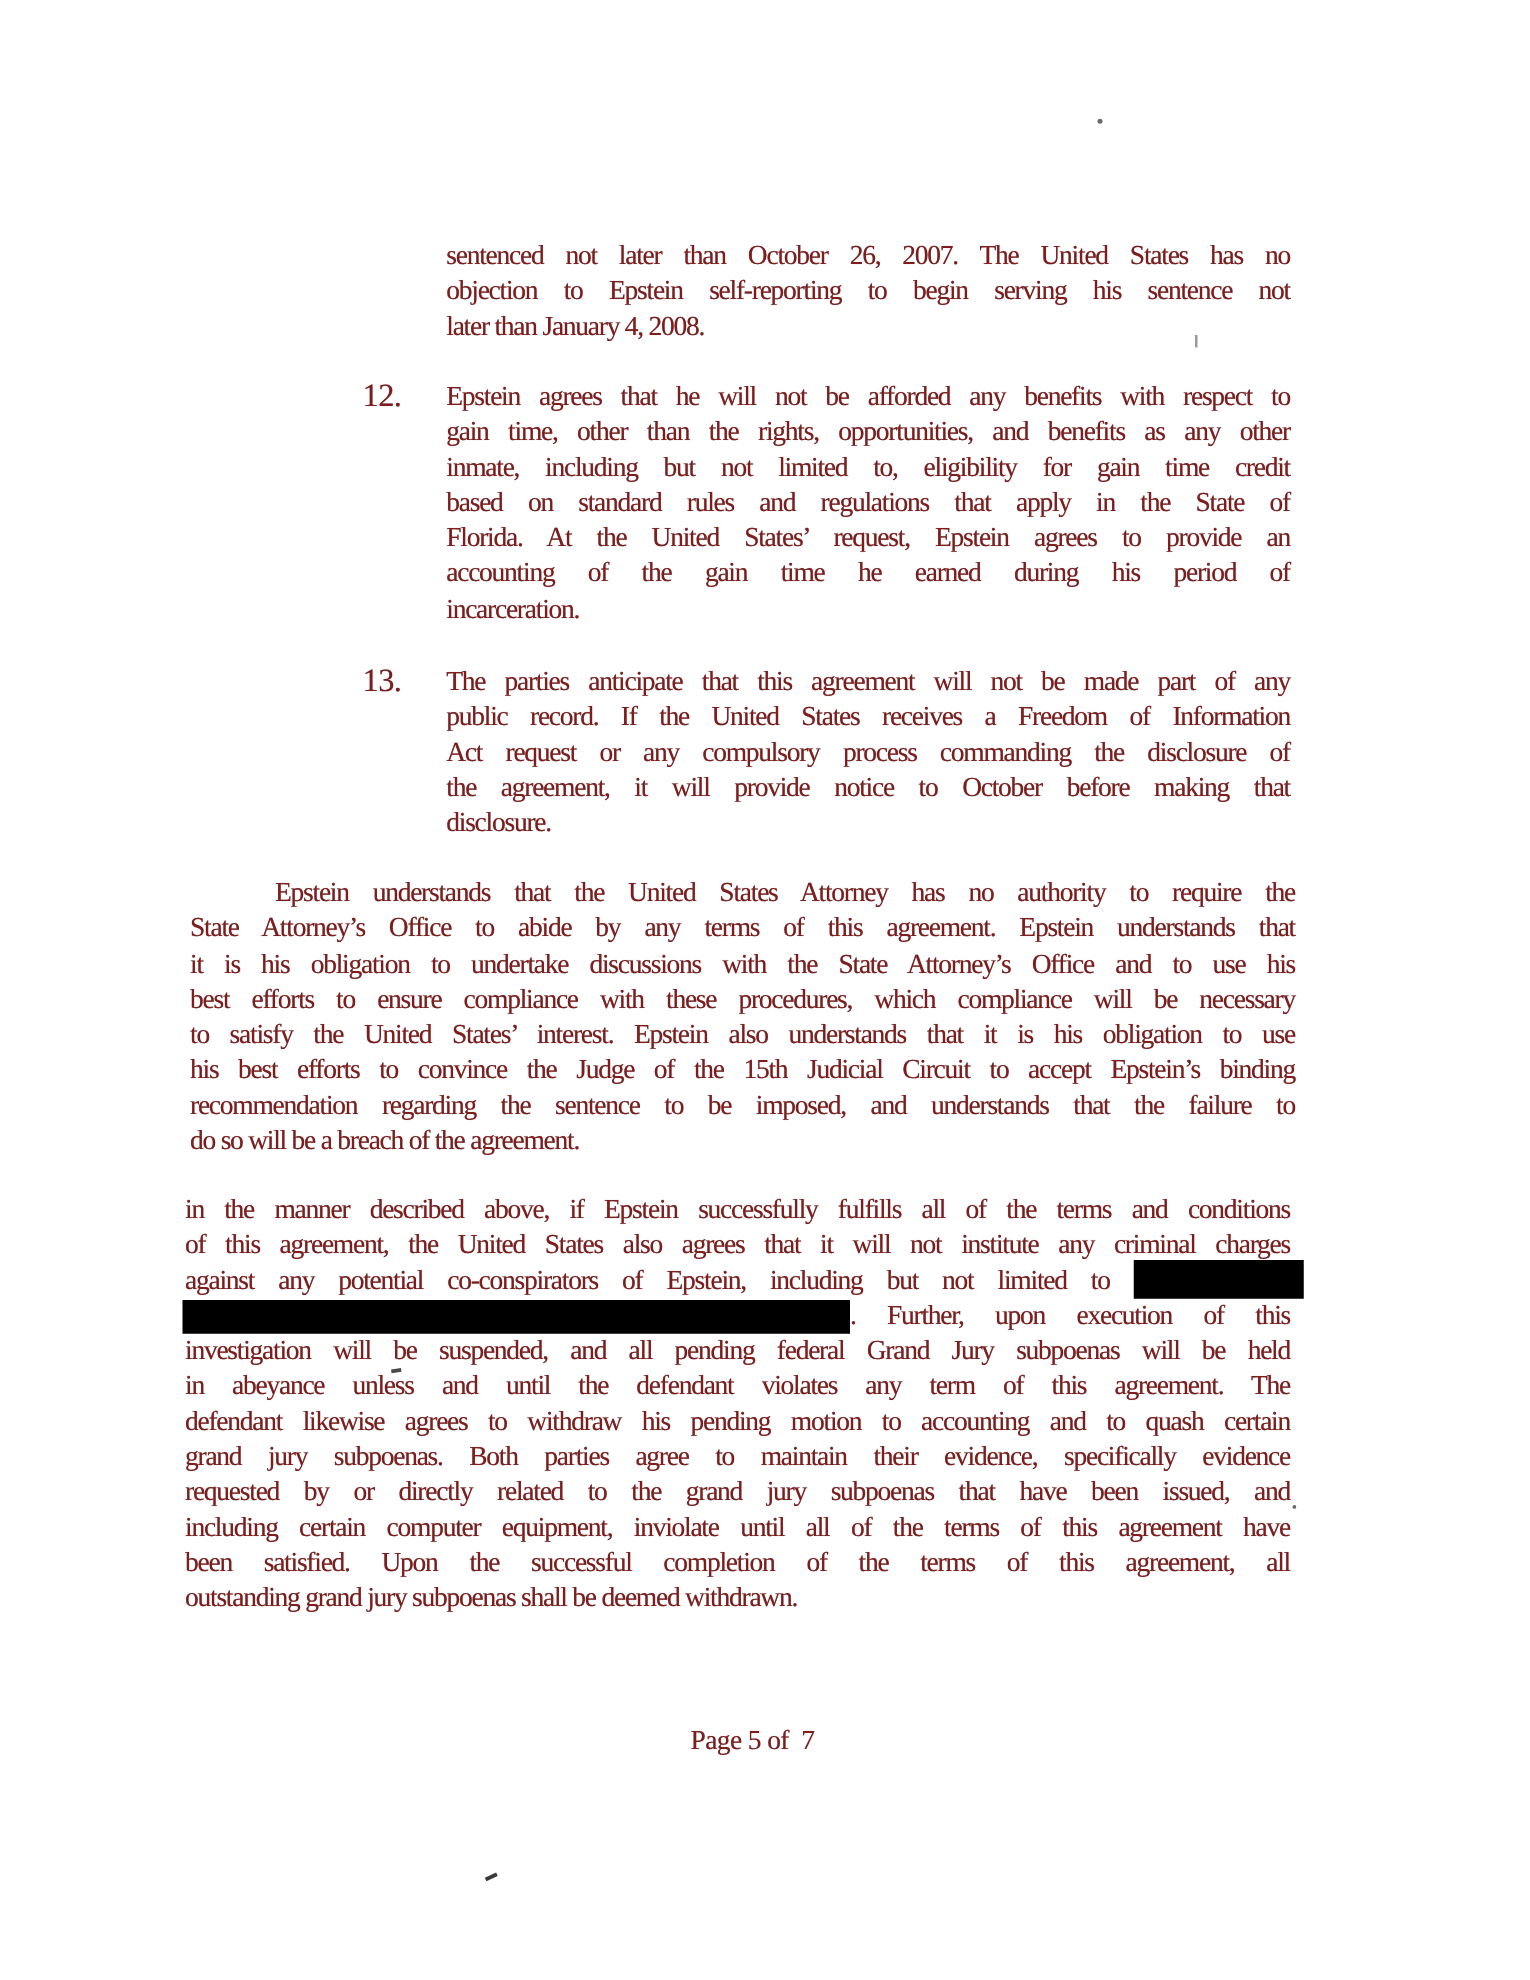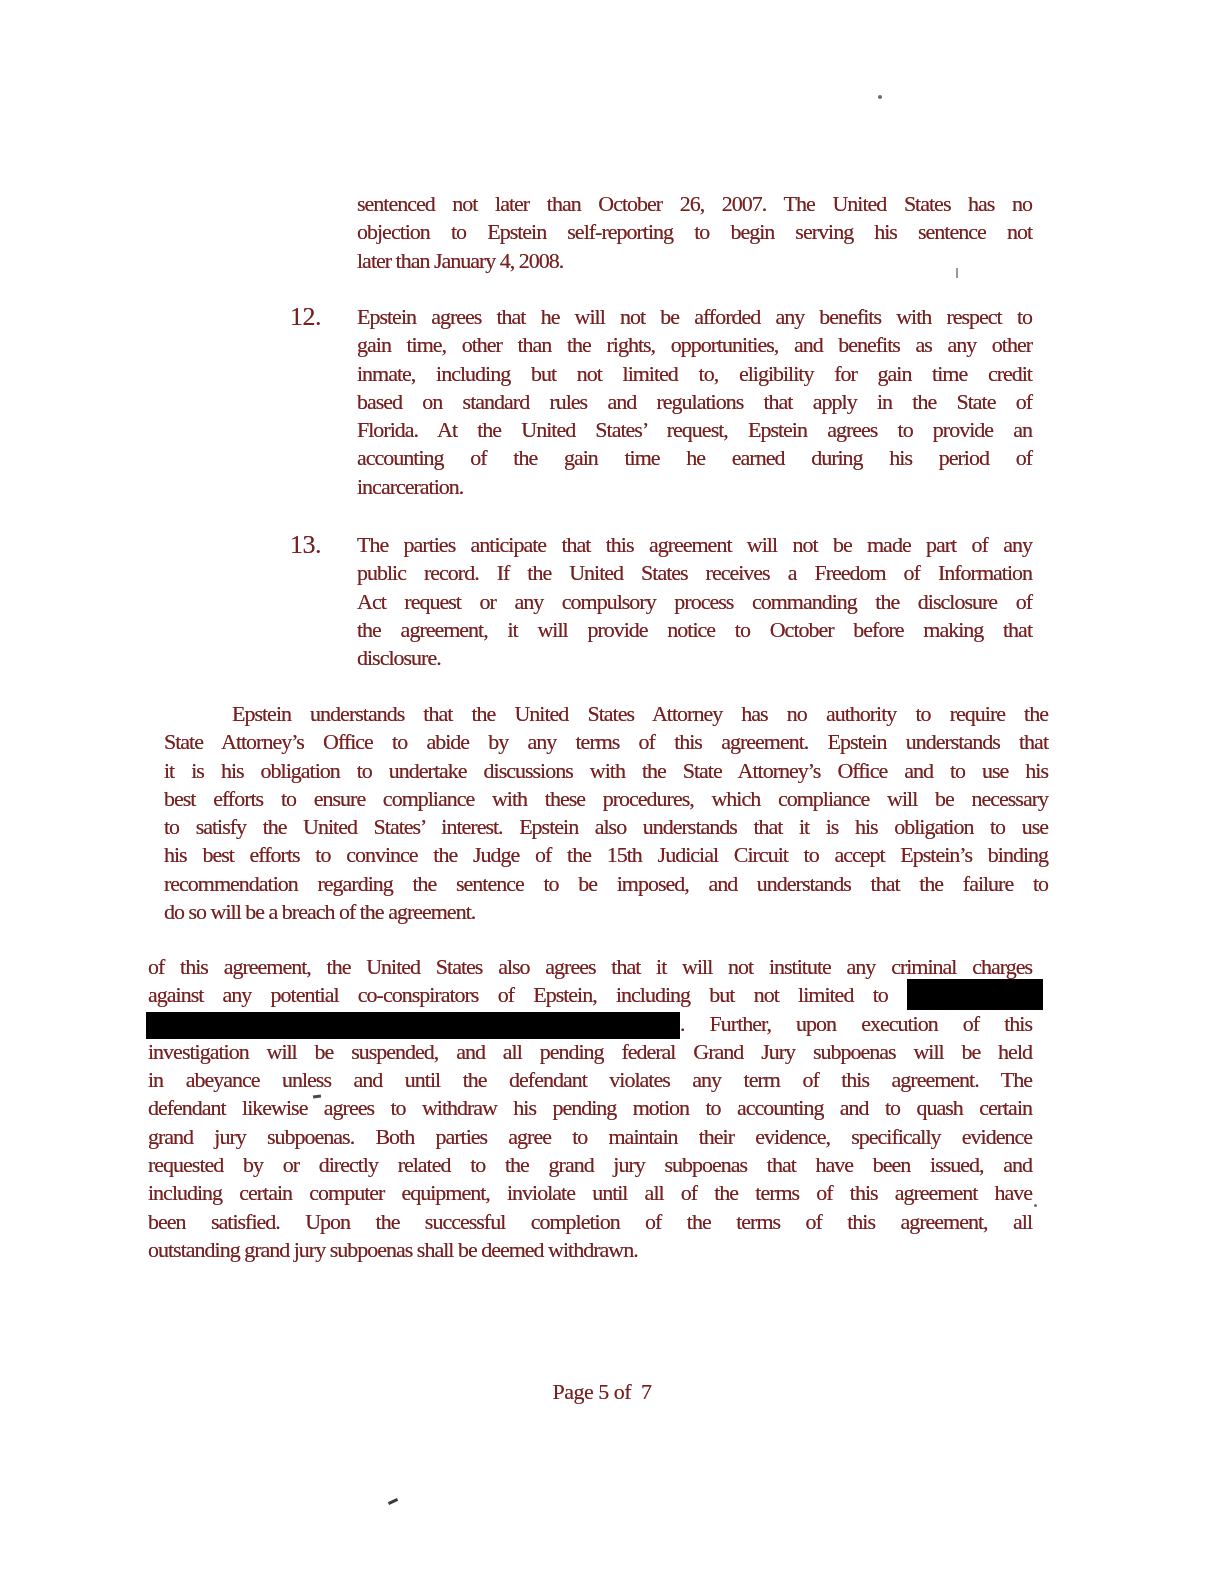--- a/index.html
+++ b/index.html
@@ -9,21 +9,21 @@
     background:#ffffff;
     font-family:"Liberation Serif","DejaVu Serif",serif;
     color:#7f1d1d;
     overflow:hidden;
   }
   .body-col{position:absolute;left:148px;top:0;width:884px;height:1584px;}
   .block{position:absolute;}
   .b0{top:190px;left:209px;width:675px;}
   .b1{top:303px;left:209px;width:675px;}
   .b2{top:531px;left:209px;width:675px;}
-  .b3{top:700px;left:16px;width:884px;}
+  .b3{top:700px;left:4px;width:884px;}
   .b4{top:953px;left:0;width:884px;}
   .line{
     font-size:22px;
     letter-spacing:-1px;
     line-height:28.3px;
     height:28.3px;
     white-space:nowrap;
     text-align:justify;
     text-align-last:justify;
     text-shadow:0 0 0.6px rgba(22,22,22,0.55);
@@ -88,20 +88,21 @@
         <div class="line first"><span>Epstein understands that the United States Attorney has no authority to require the</span></div>
         <div class="line"><span>State Attorney’s Office to abide by any terms of this agreement.  Epstein understands that</span></div>
         <div class="line"><span>it is his obligation to undertake discussions with the State Attorney’s Office and to use his</span></div>
         <div class="line"><span>best efforts to ensure compliance with these procedures, which compliance will be necessary</span></div>
         <div class="line"><span>to satisfy the United States’ interest.  Epstein also understands that it is his obligation to use</span></div>
         <div class="line"><span>his best efforts to convince the Judge of the 15th Judicial Circuit to accept Epstein’s binding</span></div>
         <div class="line"><span>recommendation regarding the sentence to be imposed, and understands that the failure to</span></div>
         <div class="line last"><span>do so will be a breach of the agreement.</span></div>
       </div>
       <div class="block paragraph b4">
+        <div class="line"><span>in the manner described above, if Epstein successfully fulfills all of the terms and conditions</span></div>
         <div class="line"><span>of this agreement, the United States also agrees that it will not institute any criminal charges</span></div>
         <div class="line"><span>against any potential co-conspirators of Epstein, including but not limited to </span><span class="redaction r-right" style="width: 136px; height: 31px;"></span></div>
         <div class="line"><span class="redaction r-left" style="width: 534px; height: 27px;"></span><span>. Further, upon execution of this</span></div>
         <div class="line"><span>investigation will be suspended, and all pending federal Grand Jury subpoenas will be held</span></div>
         <div class="line"><span>in abeyance unless and until the defendant violates any term of this agreement.  The</span></div>
         <div class="line"><span>defendant likewise agrees to withdraw his pending motion to accounting and to quash certain</span></div>
         <div class="line"><span>grand jury subpoenas.  Both parties agree to maintain their evidence, specifically evidence</span></div>
         <div class="line"><span>requested by or directly related to the grand jury subpoenas that have been issued, and</span></div>
         <div class="line"><span>including certain computer equipment, inviolate until all of the terms of this agreement have</span></div>
         <div class="line"><span>been satisfied.  Upon the successful completion of the terms of this agreement, all</span></div>

